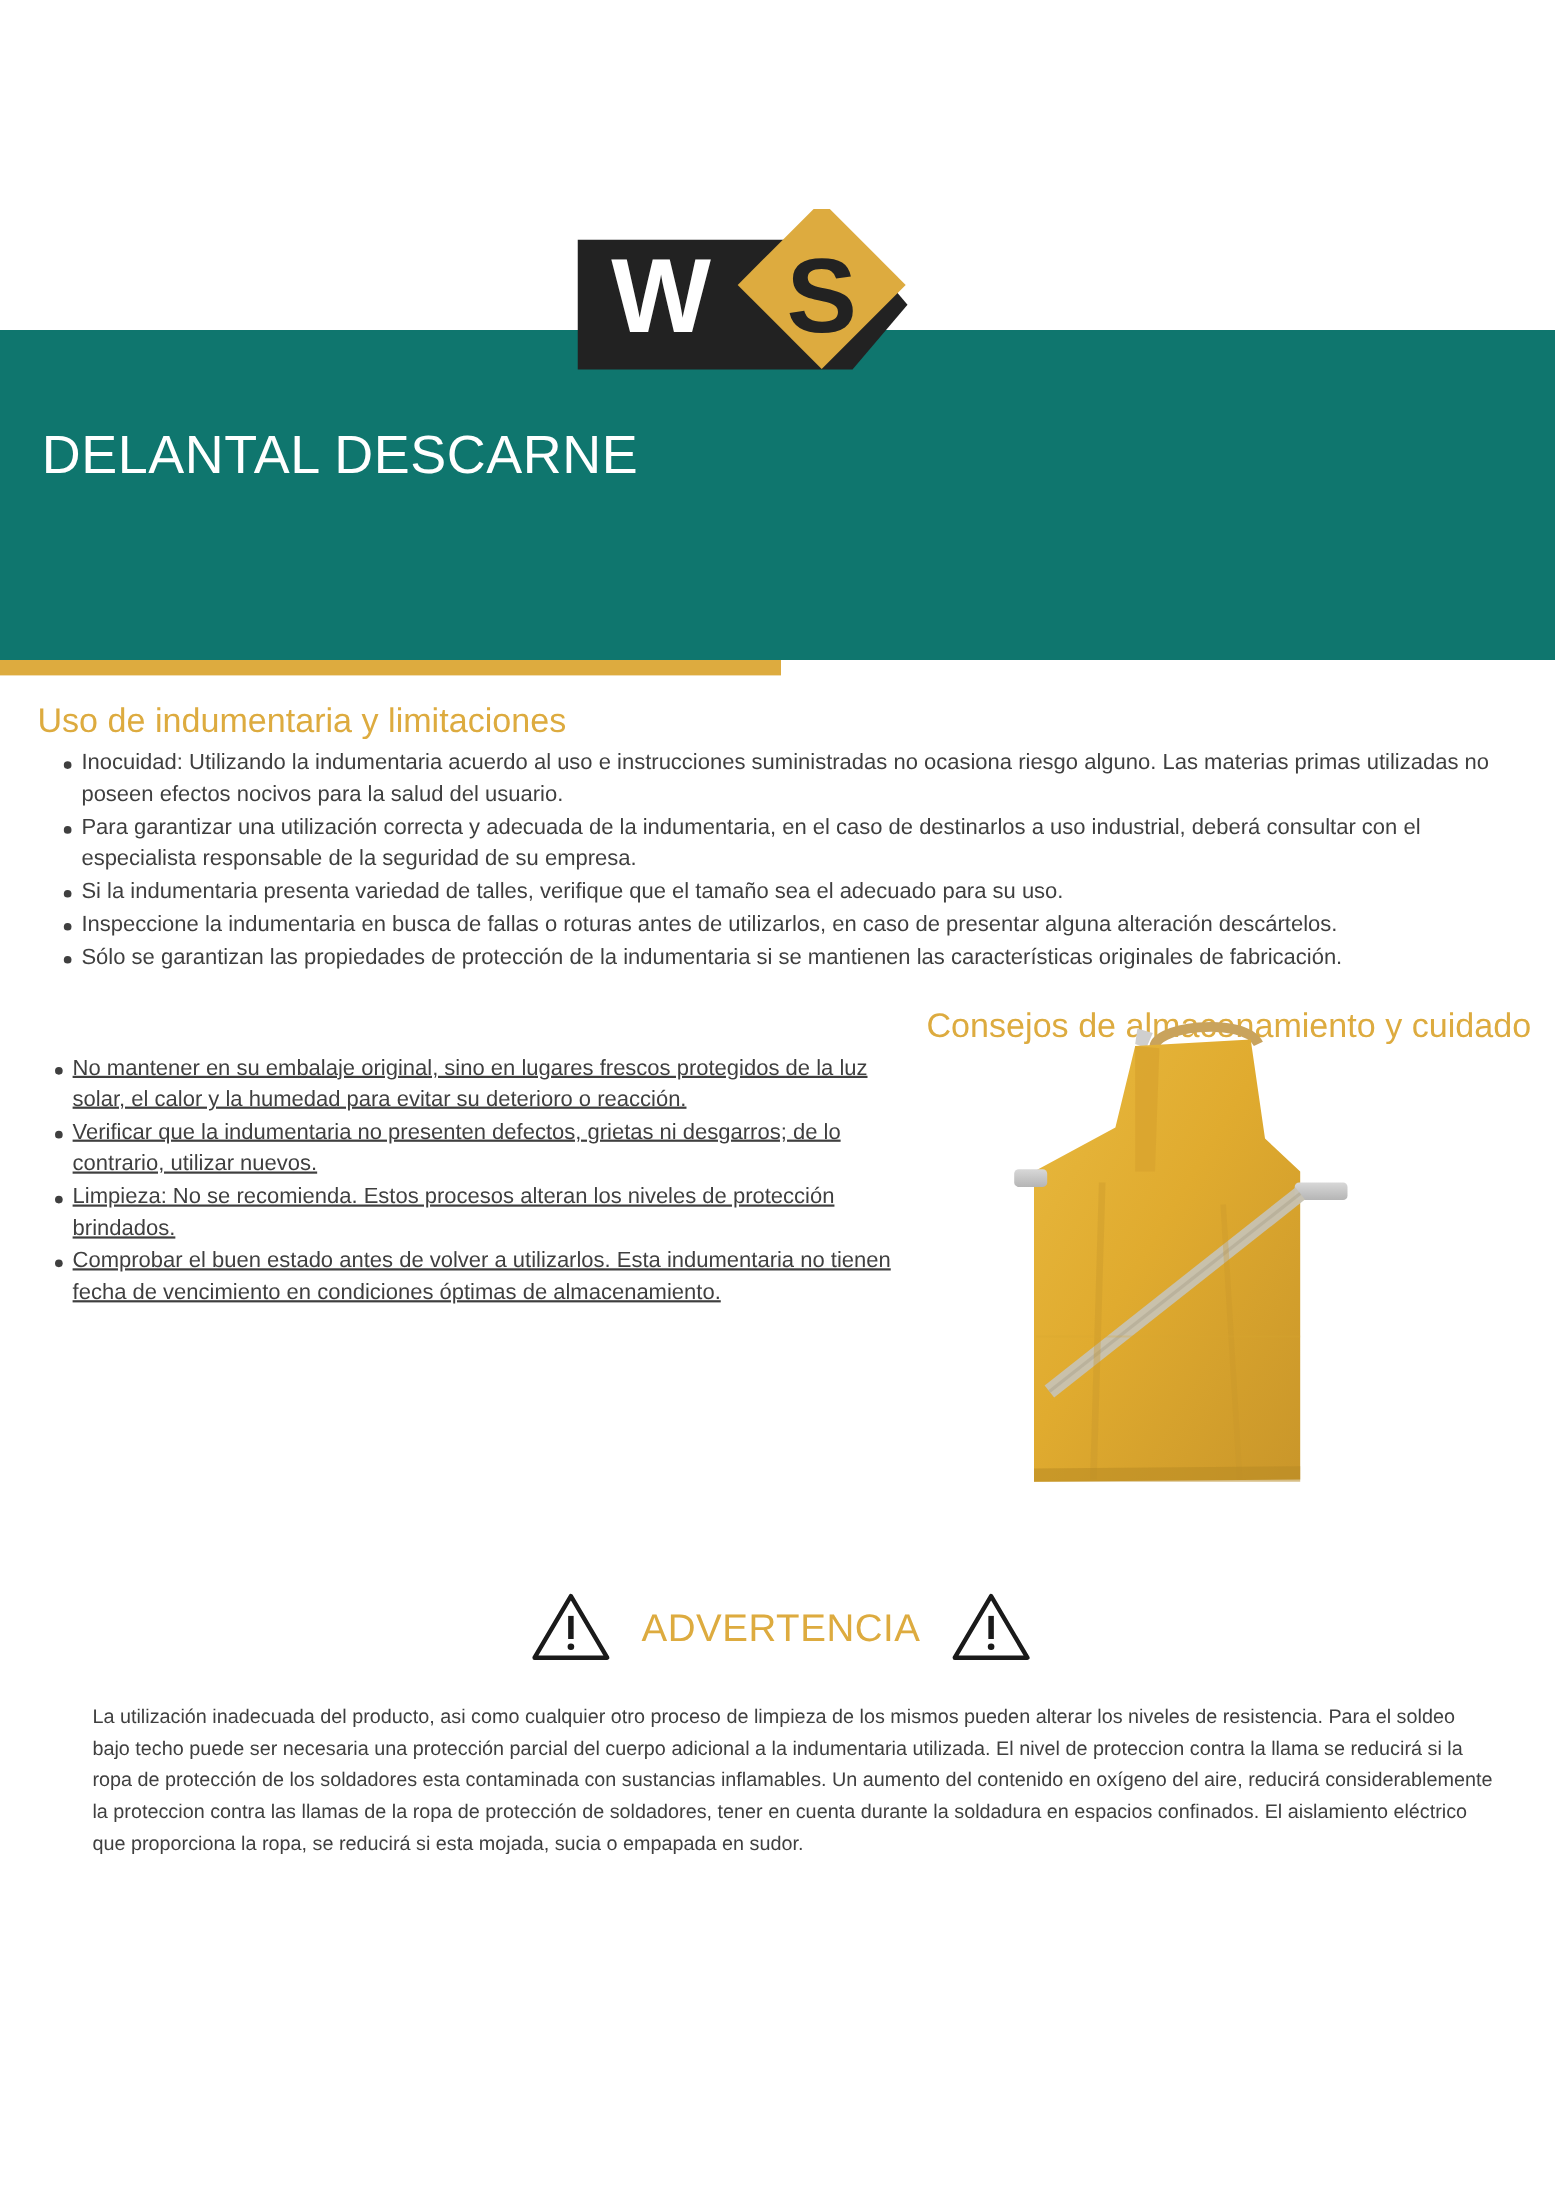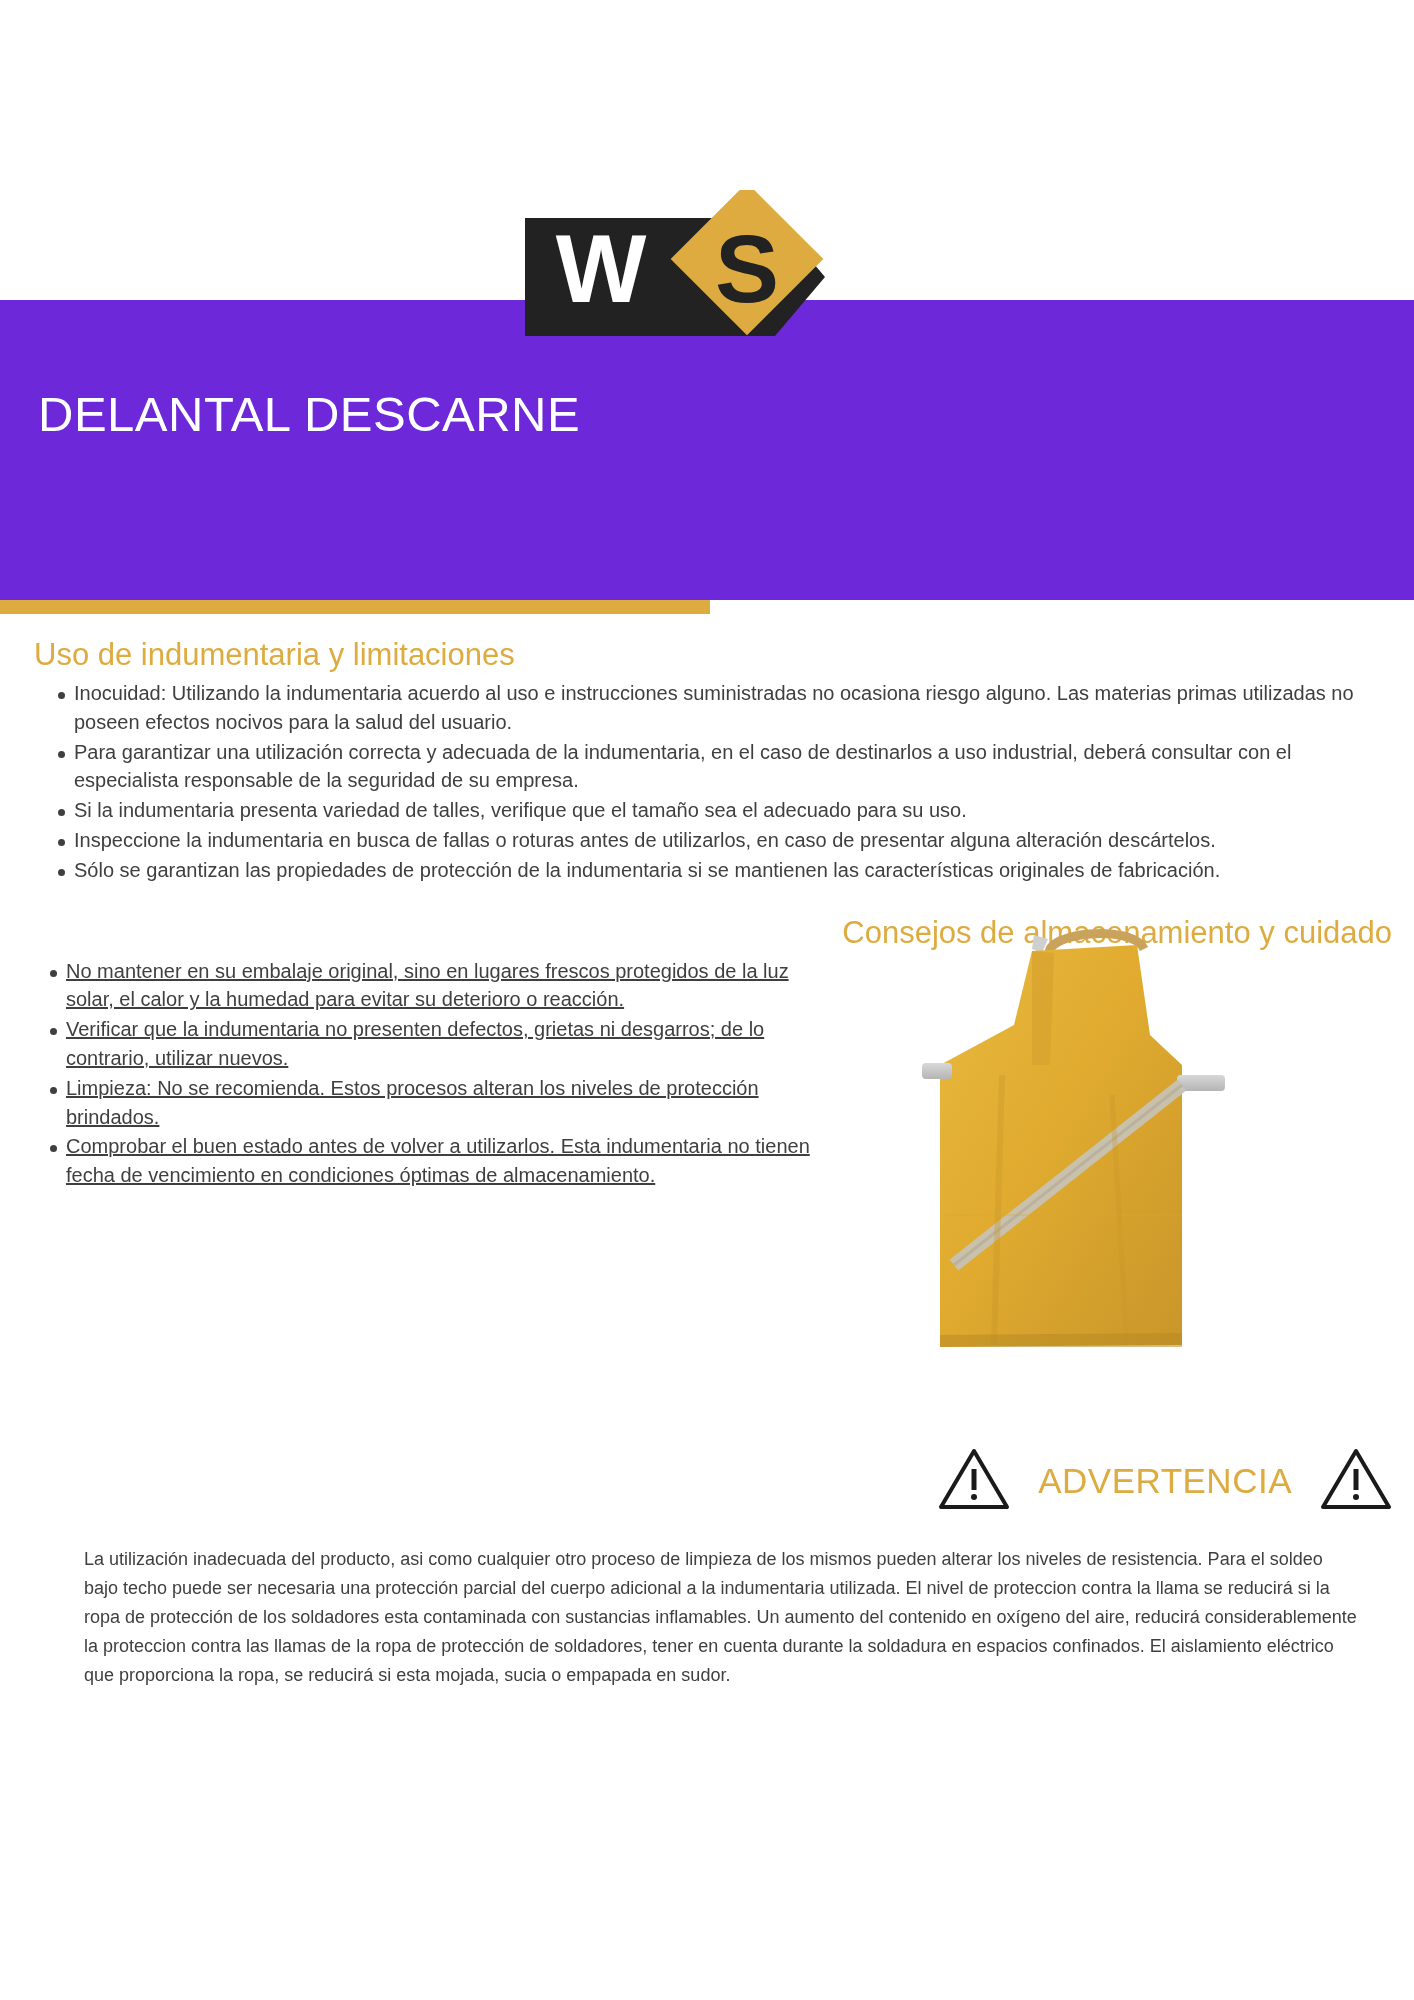--- a/index.html
+++ b/index.html
@@ -23,21 +23,21 @@
     min-height: 2000px;
     background: #fff;
   }
   .header-white {
     height: 300px;
     background: #ffffff;
     position: relative;
   }
   .header-dark {
     position: relative;
-    background: #6d28d9;
+    background: #0f766e;
     height: 300px;
     padding: 0 0 0 38px;
   }
   .logo {
     position: absolute;
     left: 525px;
     top: 190px;
     width: 365px;
     height: 175px;
     z-index: 5;
@@ -119,21 +119,21 @@
 
   .second-block {
     position: relative;
     min-height: 470px;
   }
 
   
   .warning-row {
     display: flex;
     align-items: center;
-    justify-content: flex-end;
+    justify-content: center;
     gap: 28px;
     margin-top: 62px;
   }
   .warn-label {
     color: #ddab3f;
     font-size: 35px;
     letter-spacing: 0.5px;
   }
   .warn-text {
     margin: 30px 34px 0 56px;

